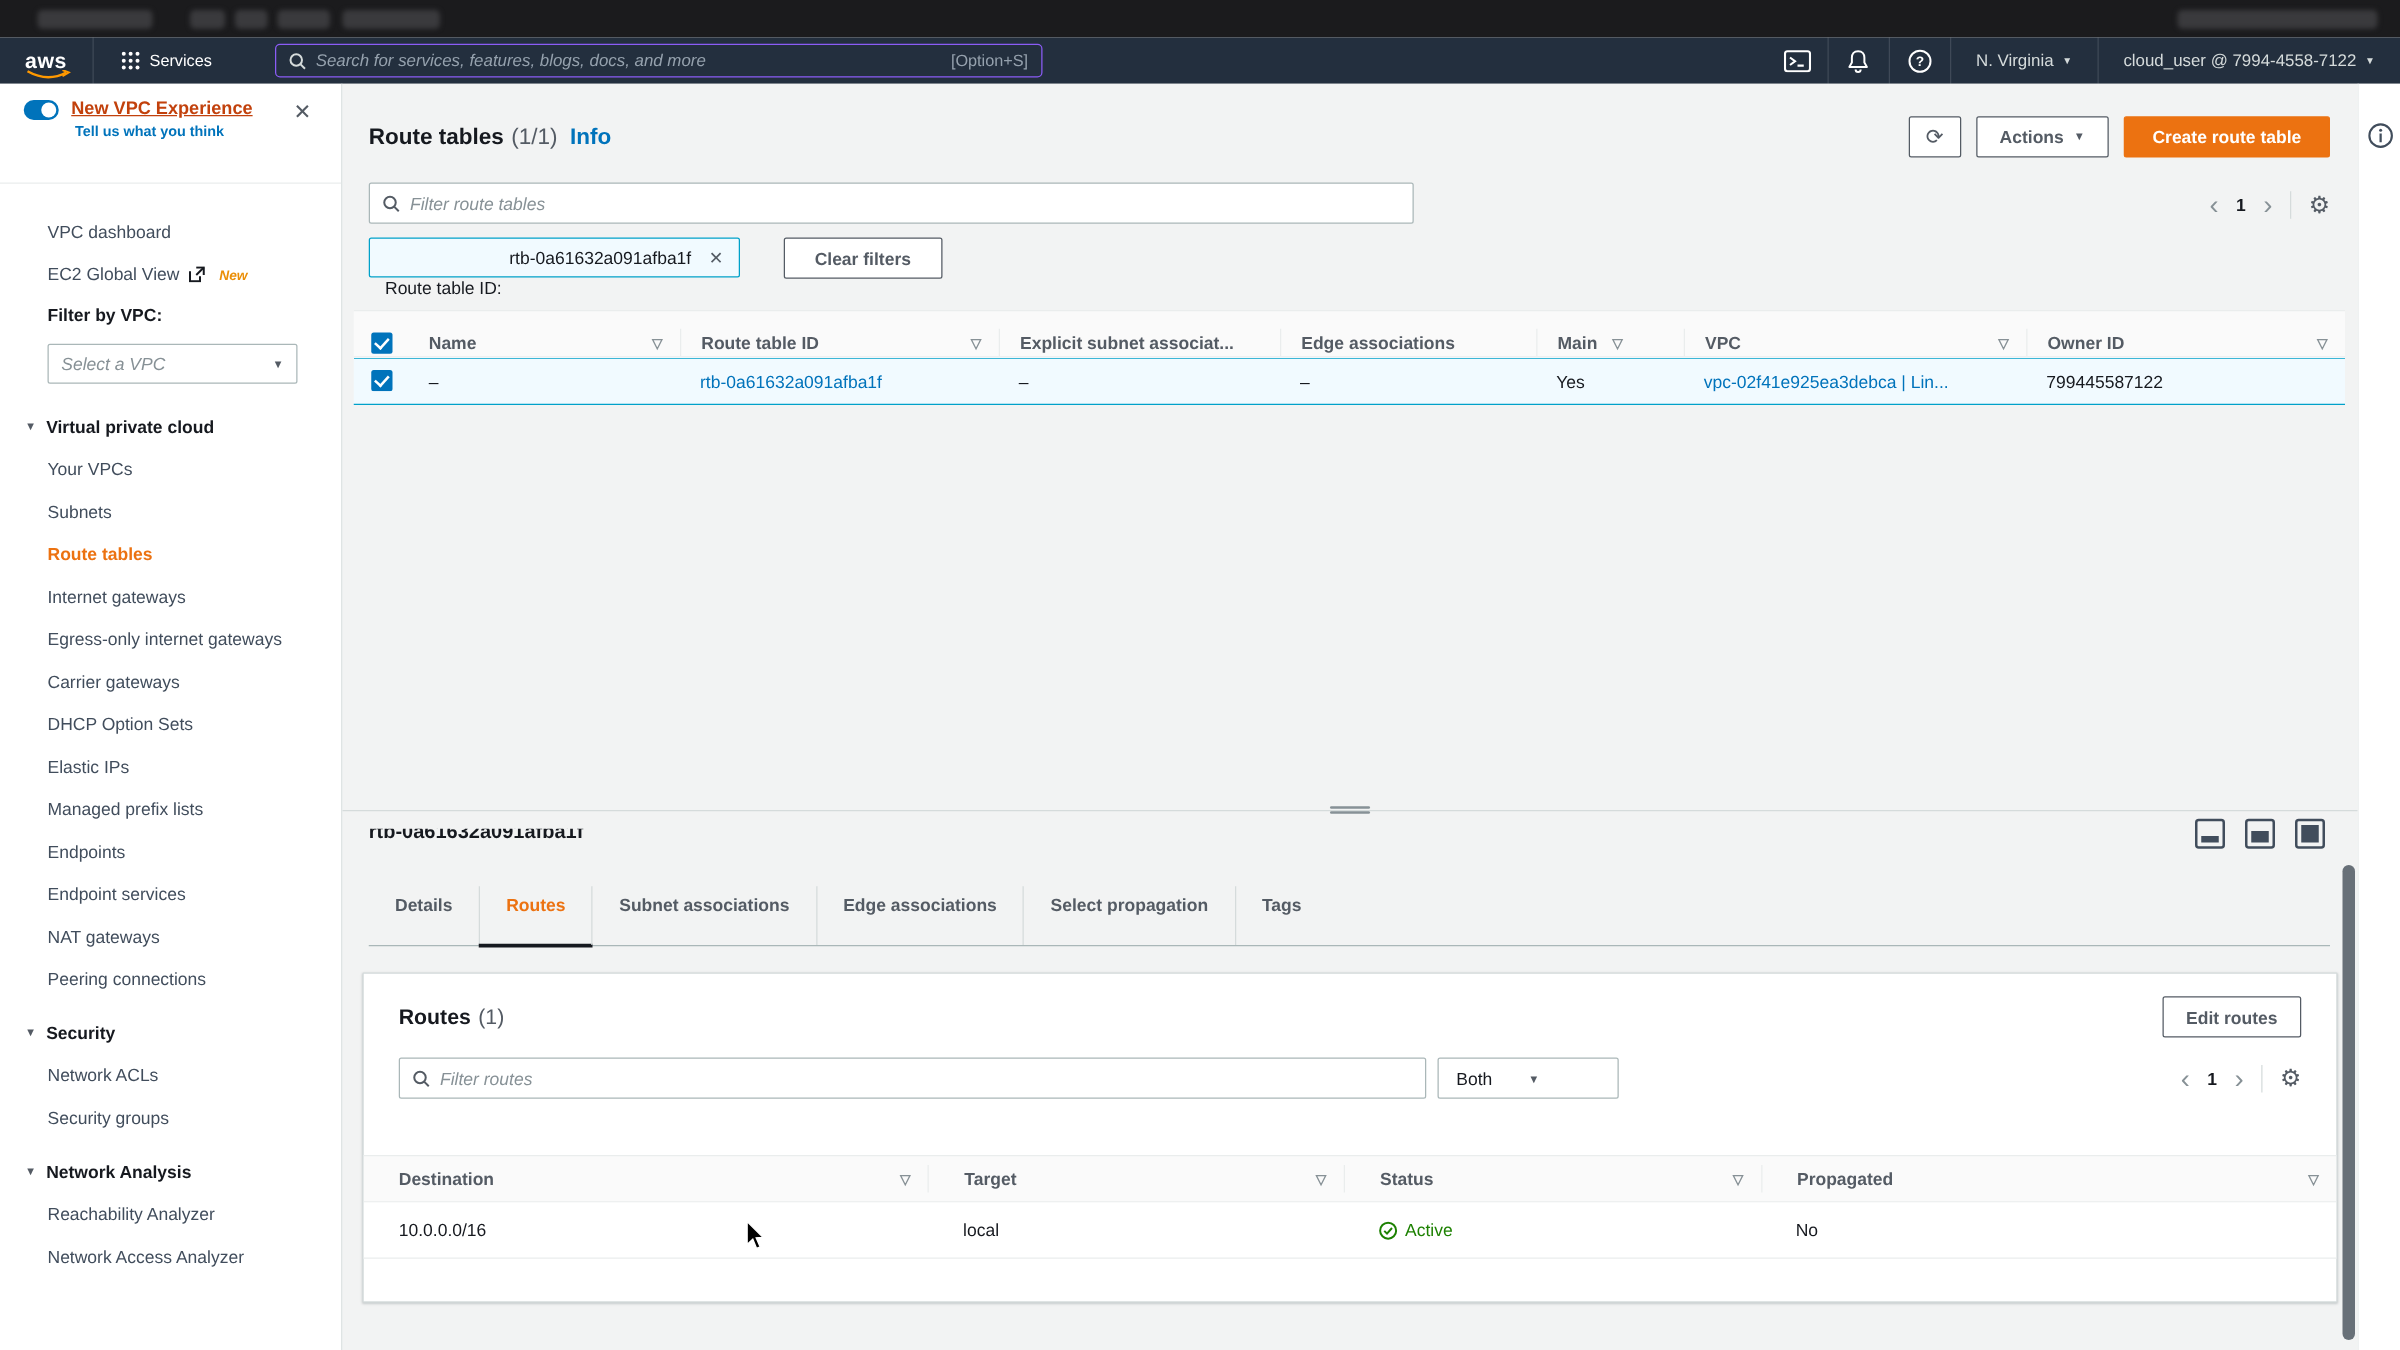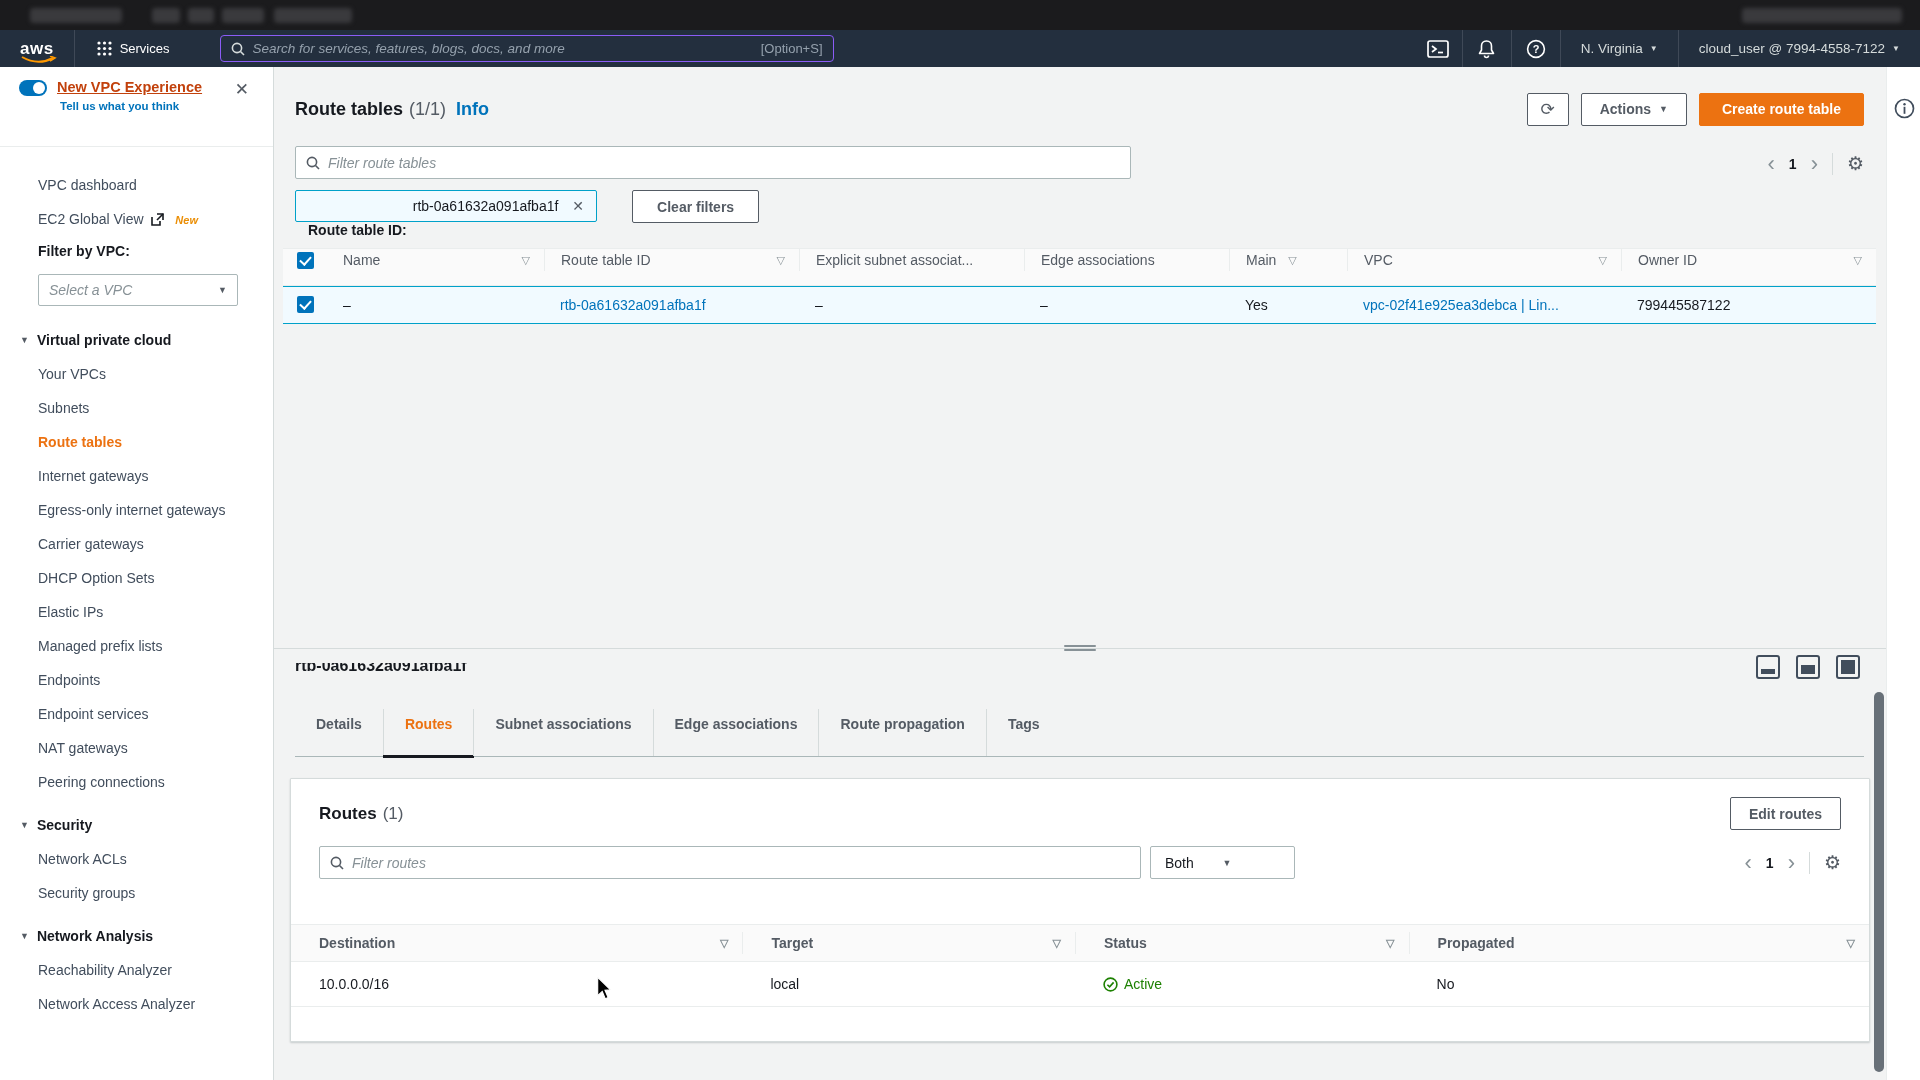--- a/index.html
+++ b/index.html
@@ -78,28 +78,28 @@
   .search-input input::placeholder { color:#879196; }
   .pager { position:absolute; right:0; top:6px; display:flex; align-items:center; gap:14px; color:#879196; }
   .pager .chev { font-size:22px; line-height:20px; cursor:pointer; }
   .pager .pnum { font-size:14px; font-weight:bold; color:#16191f; }
   .pager .pdiv { width:1px; height:22px; background:#d5dbdb; }
   .pager .gear { font-size:19px; color:#545b64; cursor:pointer; }
 
   .chip-row { position:absolute; top:123px; left:21px; display:flex; gap:35px; }
   .chip { height:32px; background:#f1faff; border:1px solid #00a1c9; border-radius:2px;
     display:flex; align-items:center; padding:0 12px; font-size:14px; color:#16191f; gap:6px; }
-  .chip b { font-weight:bold;margin-top:48px; }
+  .chip b { font-weight:normal;margin-top:48px; }
   .chip .chip-x { margin-left:8px; color:#545b64; cursor:pointer; font-size:14px; }
   .btn-clear { padding:0 24px; }
 
   
   .rt-table { position:absolute; top:181px; left:9px; width:1593px; font-size:14px; }
   .rt-hrow { display:flex; background:#fafafa; border-top:1px solid #eaeded; border-bottom:1px solid #eaeded;
-    height:38px; align-items:flex-start; color:#545b64; font-weight:normal; }
+    height:38px; align-items:flex-end; color:#545b64; font-weight:bold; }
   .rt-cell { padding-left:16px; display:flex; align-items:center; gap:10px; overflow:hidden; white-space:nowrap; }
   .rt-hrow .rt-cell { height:22px; border-left:1px solid #eaeded; }
   .rt-hrow .rt-cell:first-child, .rt-hrow .rt-cell:nth-child(2) { border-left:none; }
   .c0 { width:44px; padding-left:14px; }
   .c1 { width:217px; } .c2 { width:255px; } .c3 { width:225px; } .c4 { width:205px; }
   .c5 { width:118px; } .c6 { width:274px; } .c7 { width:255px; }
   .fil { color:#879196; font-size:11px; margin-left:auto; margin-right:14px; cursor:pointer; }
   .fil.near { margin-left:2px; margin-right:0; }
   .rt-drow { display:flex; height:38px; align-items:center; background:#f1faff;
     border-bottom:1px solid #00a1c9; box-shadow:inset 0 1px 0 #00a1c9; color:#16191f; }
@@ -433,21 +433,21 @@
 
   <div class="bottom-pane">
     <div class="detail-title-clip">
       <span>rtb-0a61632a091afba1f</span>
     </div>
     <div class="tabs">
       <div class="tab">Details</div>
       <div class="tab active">Routes</div>
       <div class="tab">Subnet associations</div>
       <div class="tab">Edge associations</div>
-      <div class="tab">Route propagation</div>
+      <div class="tab">Select propagation</div>
       <div class="tab">Tags</div>
     </div>
 
     <div class="routes-card">
       <div class="card-h">
         <span class="card-title">Routes</span>
         <span class="card-count">(1)</span>
         <button class="btn">
           <span>Edit routes</span>
         </button>

